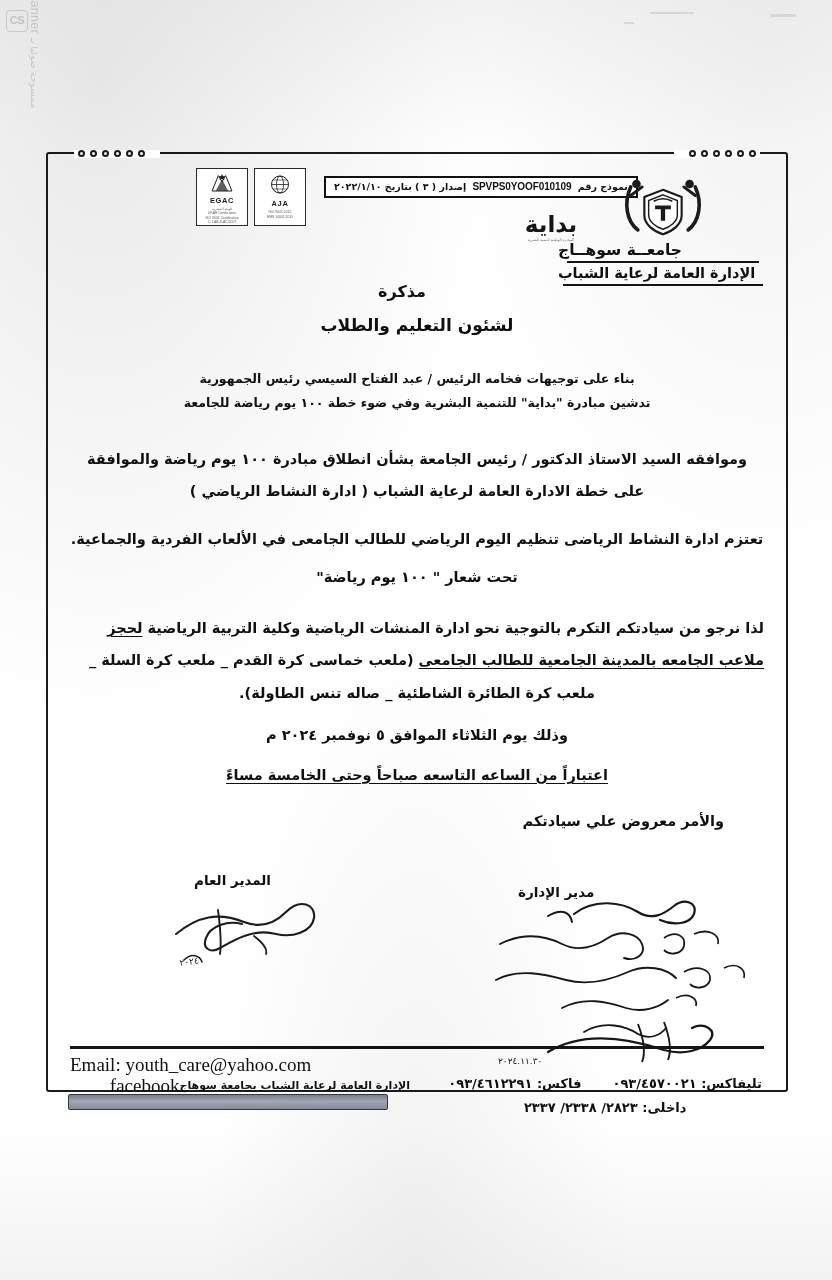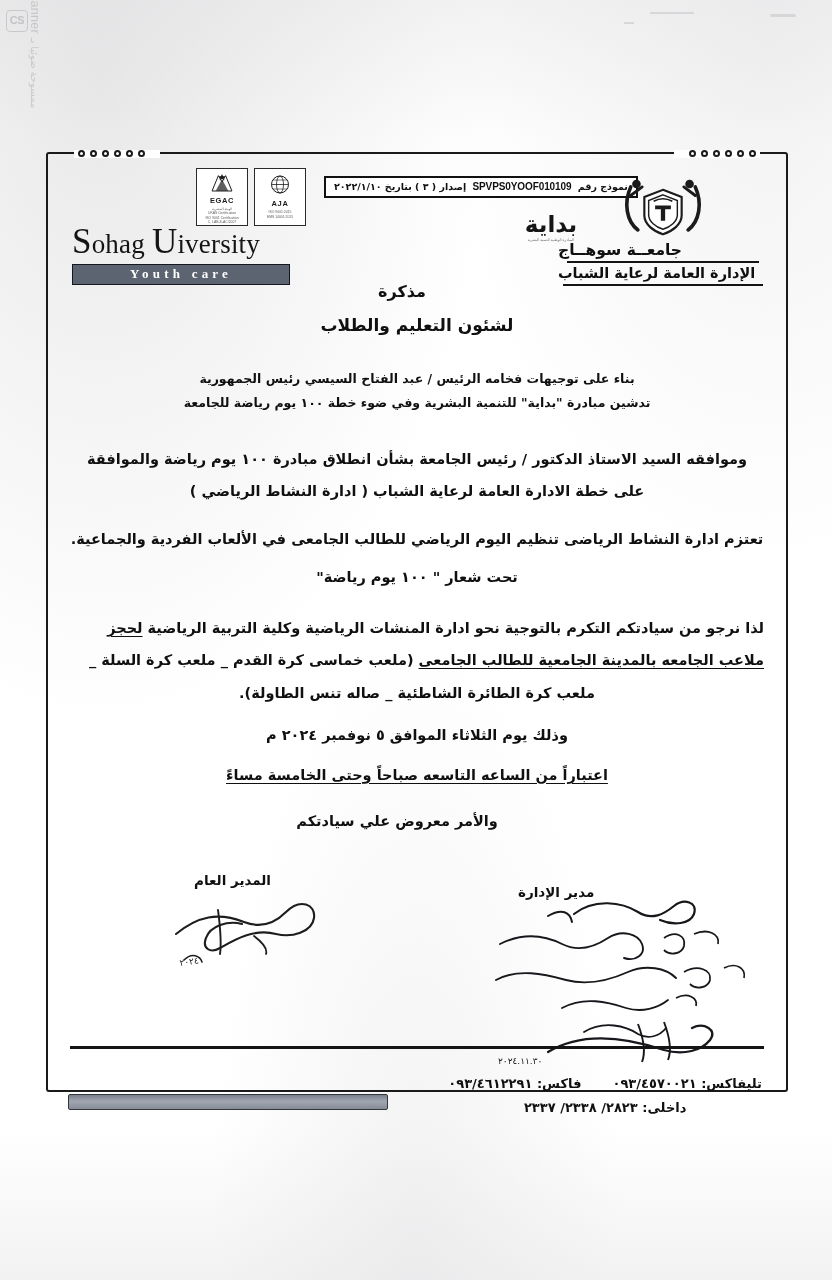--- a/index.html
+++ b/index.html
@@ -335,21 +335,20 @@
   .para.p2 { margin-top: 16px; text-align: center; }
   .para.p2 .slogan { display: block; margin-top: 6px; }
   .para.p3 { margin-top: 18px; line-height: 2.25; }
   .para.p3 .l1 { display: block; text-align: justify; }
   .para.p3 .l2 { display: block; text-align: justify; }
   .para.p3 .l3 { display: block; text-align: center; }
   .para.p4 { margin-top: 10px; text-align: center; }
   .para.p5 { margin-top: 8px; text-align: center; }
   .closing {
     margin-top: 22px;
-    text-align: center;
     font-size: 14.5px;
     font-weight: bold;
     padding-right: 40px;
   }
   .u { text-decoration: underline; text-underline-offset: 3px; margin-top: 24px; }
 
   
   .sig-area {
     position: absolute;
     left: 0; right: 0;
@@ -530,27 +529,20 @@
     </div>
 
     <div class="form-no-box">
       <span>نموذج رقم</span>
       <span class="code">SPVPS0YOOF010109</span>
       <span>إصدار ( ٣ )</span>
       <span>بتاريخ</span>
       <span>٢٠٢٢/١/١٠</span>
     </div>
 
-    <div class="wordmark">
-      <div class="line1">
-        <span class="cap">S</span><span>ohag</span>
-        <span class="cap">U</span><span>iversity</span>
-      </div>
-      <div class="line2">Youth care</div>
-    </div>
 
     <div class="bedaya">
       <div class="glyph">
         <span>بداية</span>
       </div>
       <div class="cap">المبادرة الوطنية للتنمية البشرية</div>
     </div>
 
     <div class="uni-block">
       <svg class="emblem" viewBox="0 0 150 92">
@@ -641,20 +633,29 @@
       <path d="M60 160 C96 138 140 146 176 158 C196 164 214 158 222 148 C230 138 216 130 204 136" fill="none" stroke="#17171c" stroke-width="2.3" stroke-linecap="round"></path>
       <path d="M150 132 C156 148 158 160 154 170" fill="none" stroke="#17171c" stroke-width="1.9"></path>
       <path d="M176 130 C182 146 184 158 180 168" fill="none" stroke="#17171c" stroke-width="1.9"></path>
       <text x="10" y="172" font-family="DejaVu Sans, sans-serif" font-size="9" fill="#17171c">٢٠٢٤.١١.٣٠</text>
     </svg>
   </div>
 
   <div class="footer-rule"></div>
 
   <div class="footer">
+    <div class="footer-left">
+      <div class="email">
+        <span>Email:</span>
+        <span>youth_care@yahoo.com</span>
+      </div>
+      <div class="fb-line">
+        <span>الإدارة العامة لرعاية الشباب بجامعة سوهاج</span><span class="fb">facebook</span>
+      </div>
+    </div>
     <div class="footer-bar"></div>
 
     <div class="footer-right">
       <span class="row">
         <span>تليفاكس:</span>
         <span>٠٩٣/٤٥٧٠٠٢١</span>
         <span class="gapx"></span>
         <span>فاكس:</span>
         <span>٠٩٣/٤٦١٢٢٩١</span>
       </span>

